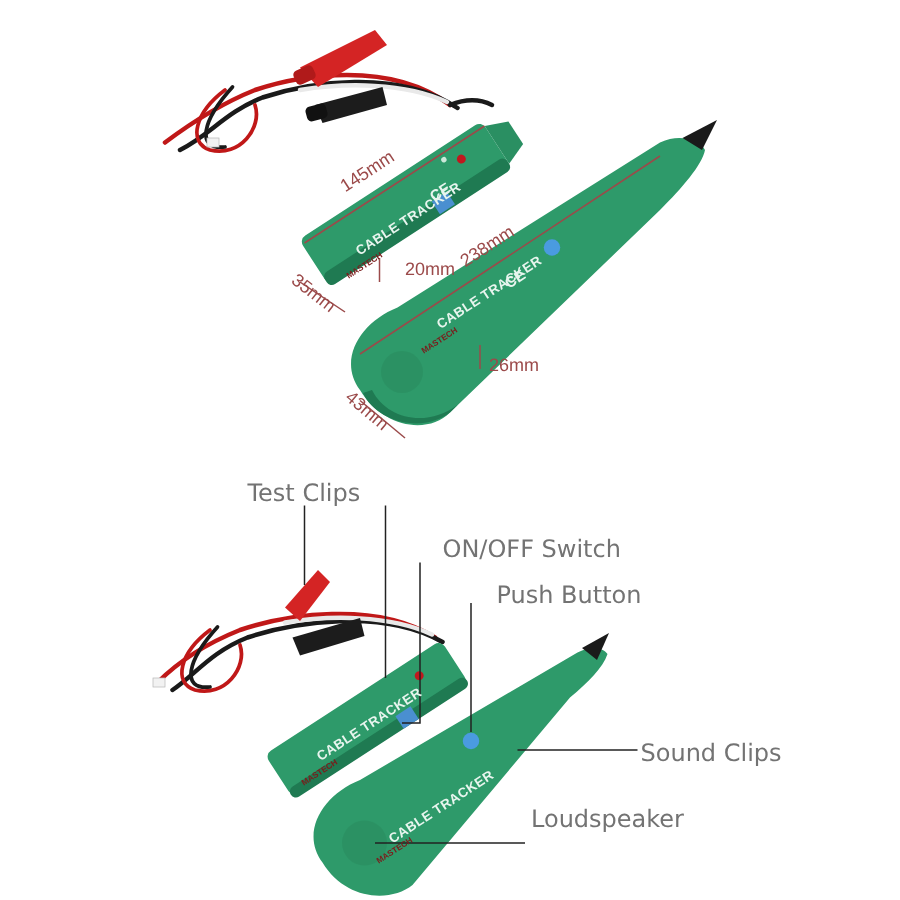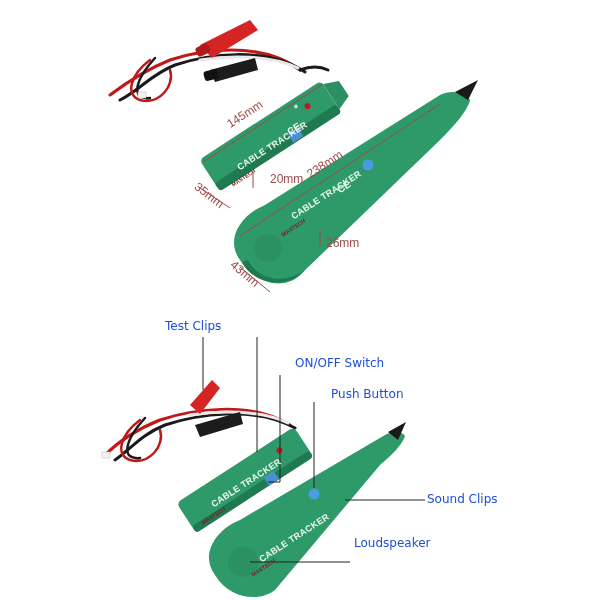--- a/index.html
+++ b/index.html
@@ -1,20 +1,20 @@
 <!DOCTYPE html>
 <html><head>
   <meta charset="utf-8">
   <style>
     html, body { margin: 0; padding: 0; background: #ffffff; }
     body { width: 600px; height: 600px; position: relative; overflow: hidden; font-family: "Liberation Sans", sans-serif; }
     .stage { position: absolute; inset: 0; }
     svg { position: absolute; left: 0; top: 0; }
     .dim-label { position: absolute; color: #9b4a4a; font-size: 12px; font-family: "Liberation Sans", sans-serif; white-space: nowrap; transform-origin: left center; }
-    .callout { position: absolute; color: #1d4ed8; font-size: 12px; font-family: "DejaVu Sans", sans-serif; white-space: nowrap; }
+    .callout { position: absolute; color: #737373; font-size: 16px; font-family: "DejaVu Sans", sans-serif; white-space: nowrap; }
     .dev-text { position: absolute; color: #e8f5ee; font-size: 9px; font-weight: bold; letter-spacing: 0.3px; white-space: nowrap; transform-origin: left center; font-family: "Liberation Sans", sans-serif; }
     .brand { position: absolute; color: #7a1c1c; font-size: 5.5px; font-weight: bold; white-space: nowrap; transform-origin: left center; font-family: "Liberation Sans", sans-serif; }
     .ce { position: absolute; color: #e8f5ee; font-size: 10px; font-weight: bold; white-space: nowrap; transform-origin: left center; font-family: "Liberation Sans", sans-serif; }
   </style>
 </head>
 <body>
 
 <div class="stage">
 
   <svg width="600" height="600" viewBox="0 0 600 600">

